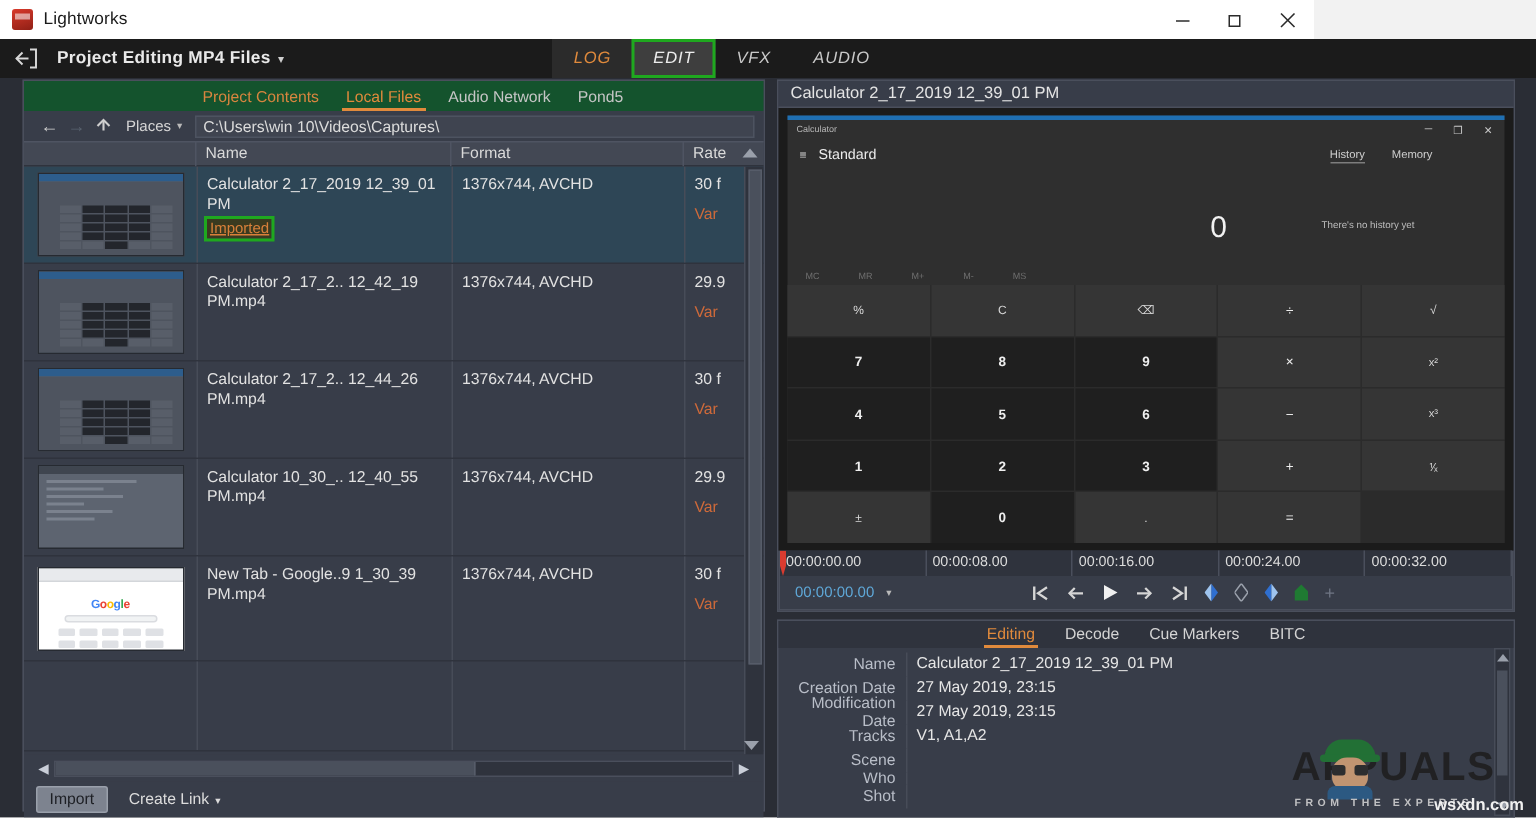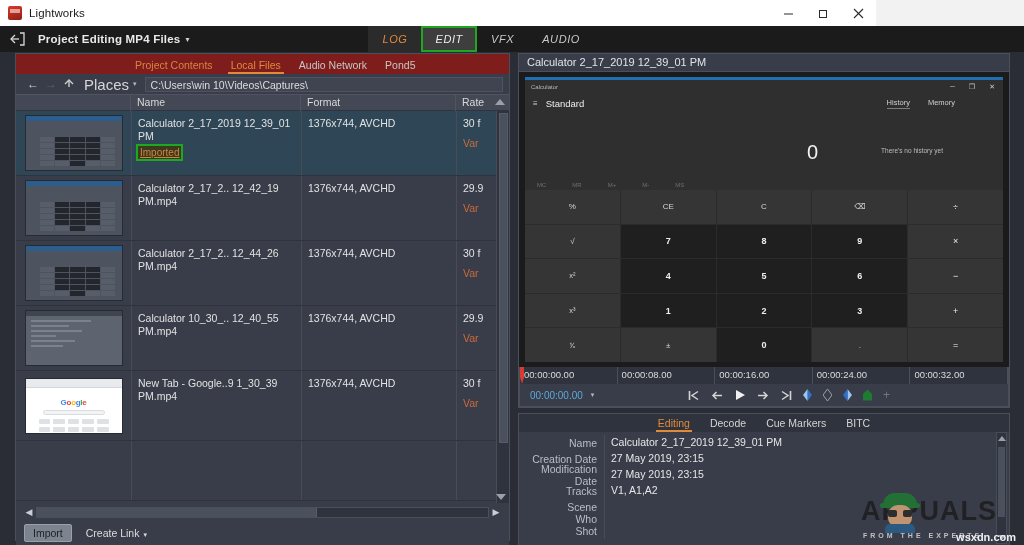--- a/index.html
+++ b/index.html
@@ -60,40 +60,40 @@
     position: absolute; left: 0; top: 52px; width: 1024px; height: 493px;
     background: #2a2d35;
   }
 
   
   .leftpanel {
     position: absolute; left: 15px; top: 1px; width: 495px; height: 488px;
     background: #383d49; border: 1px solid #4a4f5c;
   }
   .browser-tabs {
-    height: 20px; background: #7f1d1d; display: flex; align-items: flex-end;
+    height: 20px; background: #14532d; display: flex; align-items: flex-end;
     padding-left: 110px;
   }
   .btab {
     font-size: 10.5px; color: #c6c6c6; padding: 0 9px 3px 9px;
     position: relative; line-height: 12px;
   }
   .btab.contents { color: #d8853f; }
   .btab.active { color: #e08a3c; }
   .btab.active::after {
     content:""; position:absolute; left:6px; right:6px; bottom:0; height:2px; background:#e08a3c;
   }
   .navrow {
     height: 20px; display: flex; align-items: center; padding-left: 8px; gap: 0;
     background: #383d49;
   }
   .navarrow { width: 18px; text-align: center; font-size: 12px; color: #cfcfcf; }
   .navarrow.fwd { color: #59626f; }
   .navarrow.up { color: #cfcfcf; font-size: 11px; }
-  .places { font-size: 15px; color: #d6d6d6; margin-left: 6px; }
+  .places { font-size: 10px; color: #d6d6d6; margin-left: 6px; }
   .places-caret { font-size: 7px; color: #b9b9b9; margin-left: 4px; }
   .pathbox {
     margin-left: 8px; flex: 1; margin-right: 6px; height: 15px;
     background: #3f4450; border: 1px solid #4d5360;
     font-size: 10.5px; color: #dcdcdc; padding: 0 5px; line-height: 14px;
     white-space: nowrap; overflow: hidden;
   }
   .colhdr {
     height: 17px; background: #434854; border-top: 1px solid #4f5462;
     border-bottom: 1px solid #2f333d; display: flex; align-items: center;
@@ -616,21 +616,20 @@
               <div class="calc-memrow">
                 <span>MC</span>
                 <span>MR</span>
                 <span>M+</span>
                 <span>M-</span>
                 <span>MS</span>
               </div>
             </div>
             <div class="calc-grid">
               <div class="ck fn">%</div>
-              <div class="ck fn">CE</div>
               <div class="ck fn">C</div>
               <div class="ck fn">⌫</div>
               <div class="ck op">÷</div>
               <div class="ck fn">√</div>
               <div class="ck num">7</div>
               <div class="ck num">8</div>
               <div class="ck num">9</div>
               <div class="ck op">×</div>
               <div class="ck fn sup">x²</div>
               <div class="ck num">4</div>

